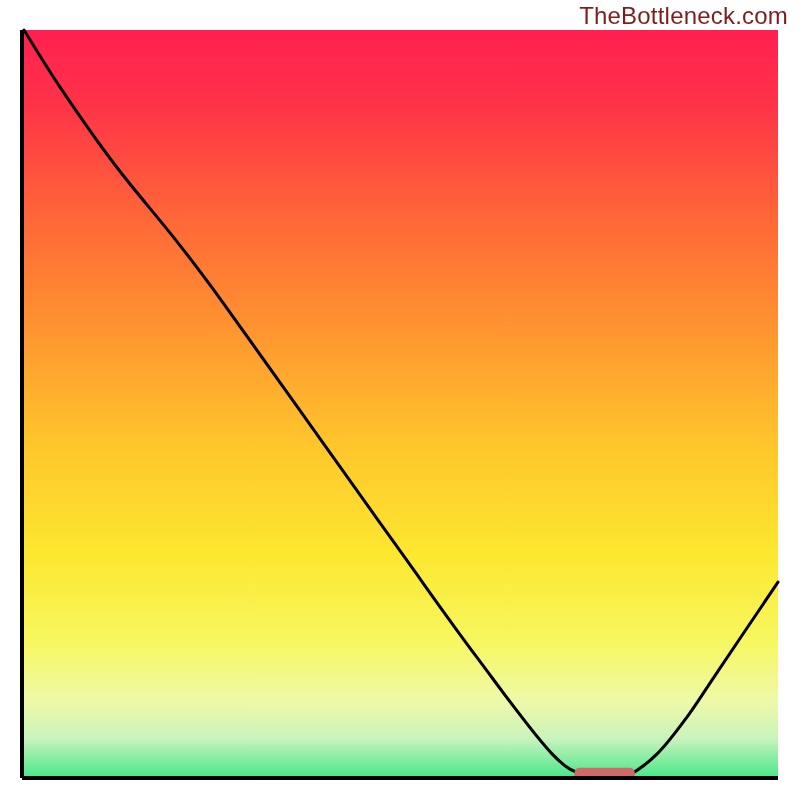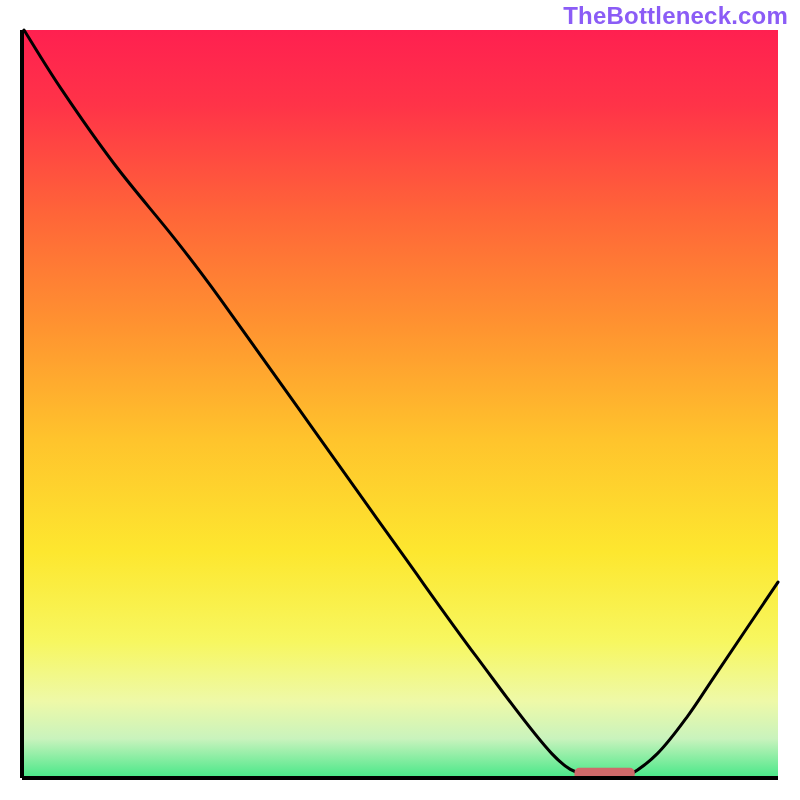--- a/index.html
+++ b/index.html
@@ -14,22 +14,22 @@
   .container {
     position: relative;
     width: 800px;
     height: 800px;
   }
   .watermark {
     position: absolute;
     top: 2px;
     right: 12px;
     font-size: 24px;
-    font-weight: 700;
-    color: #8b5cf6;
+    font-weight: 400;
+    color: #7f1d1d;
     letter-spacing: 0.2px;
     z-index: 10;
   }
   svg {
     display: block;
   }
 </style>
 </head>
 <body>
 

